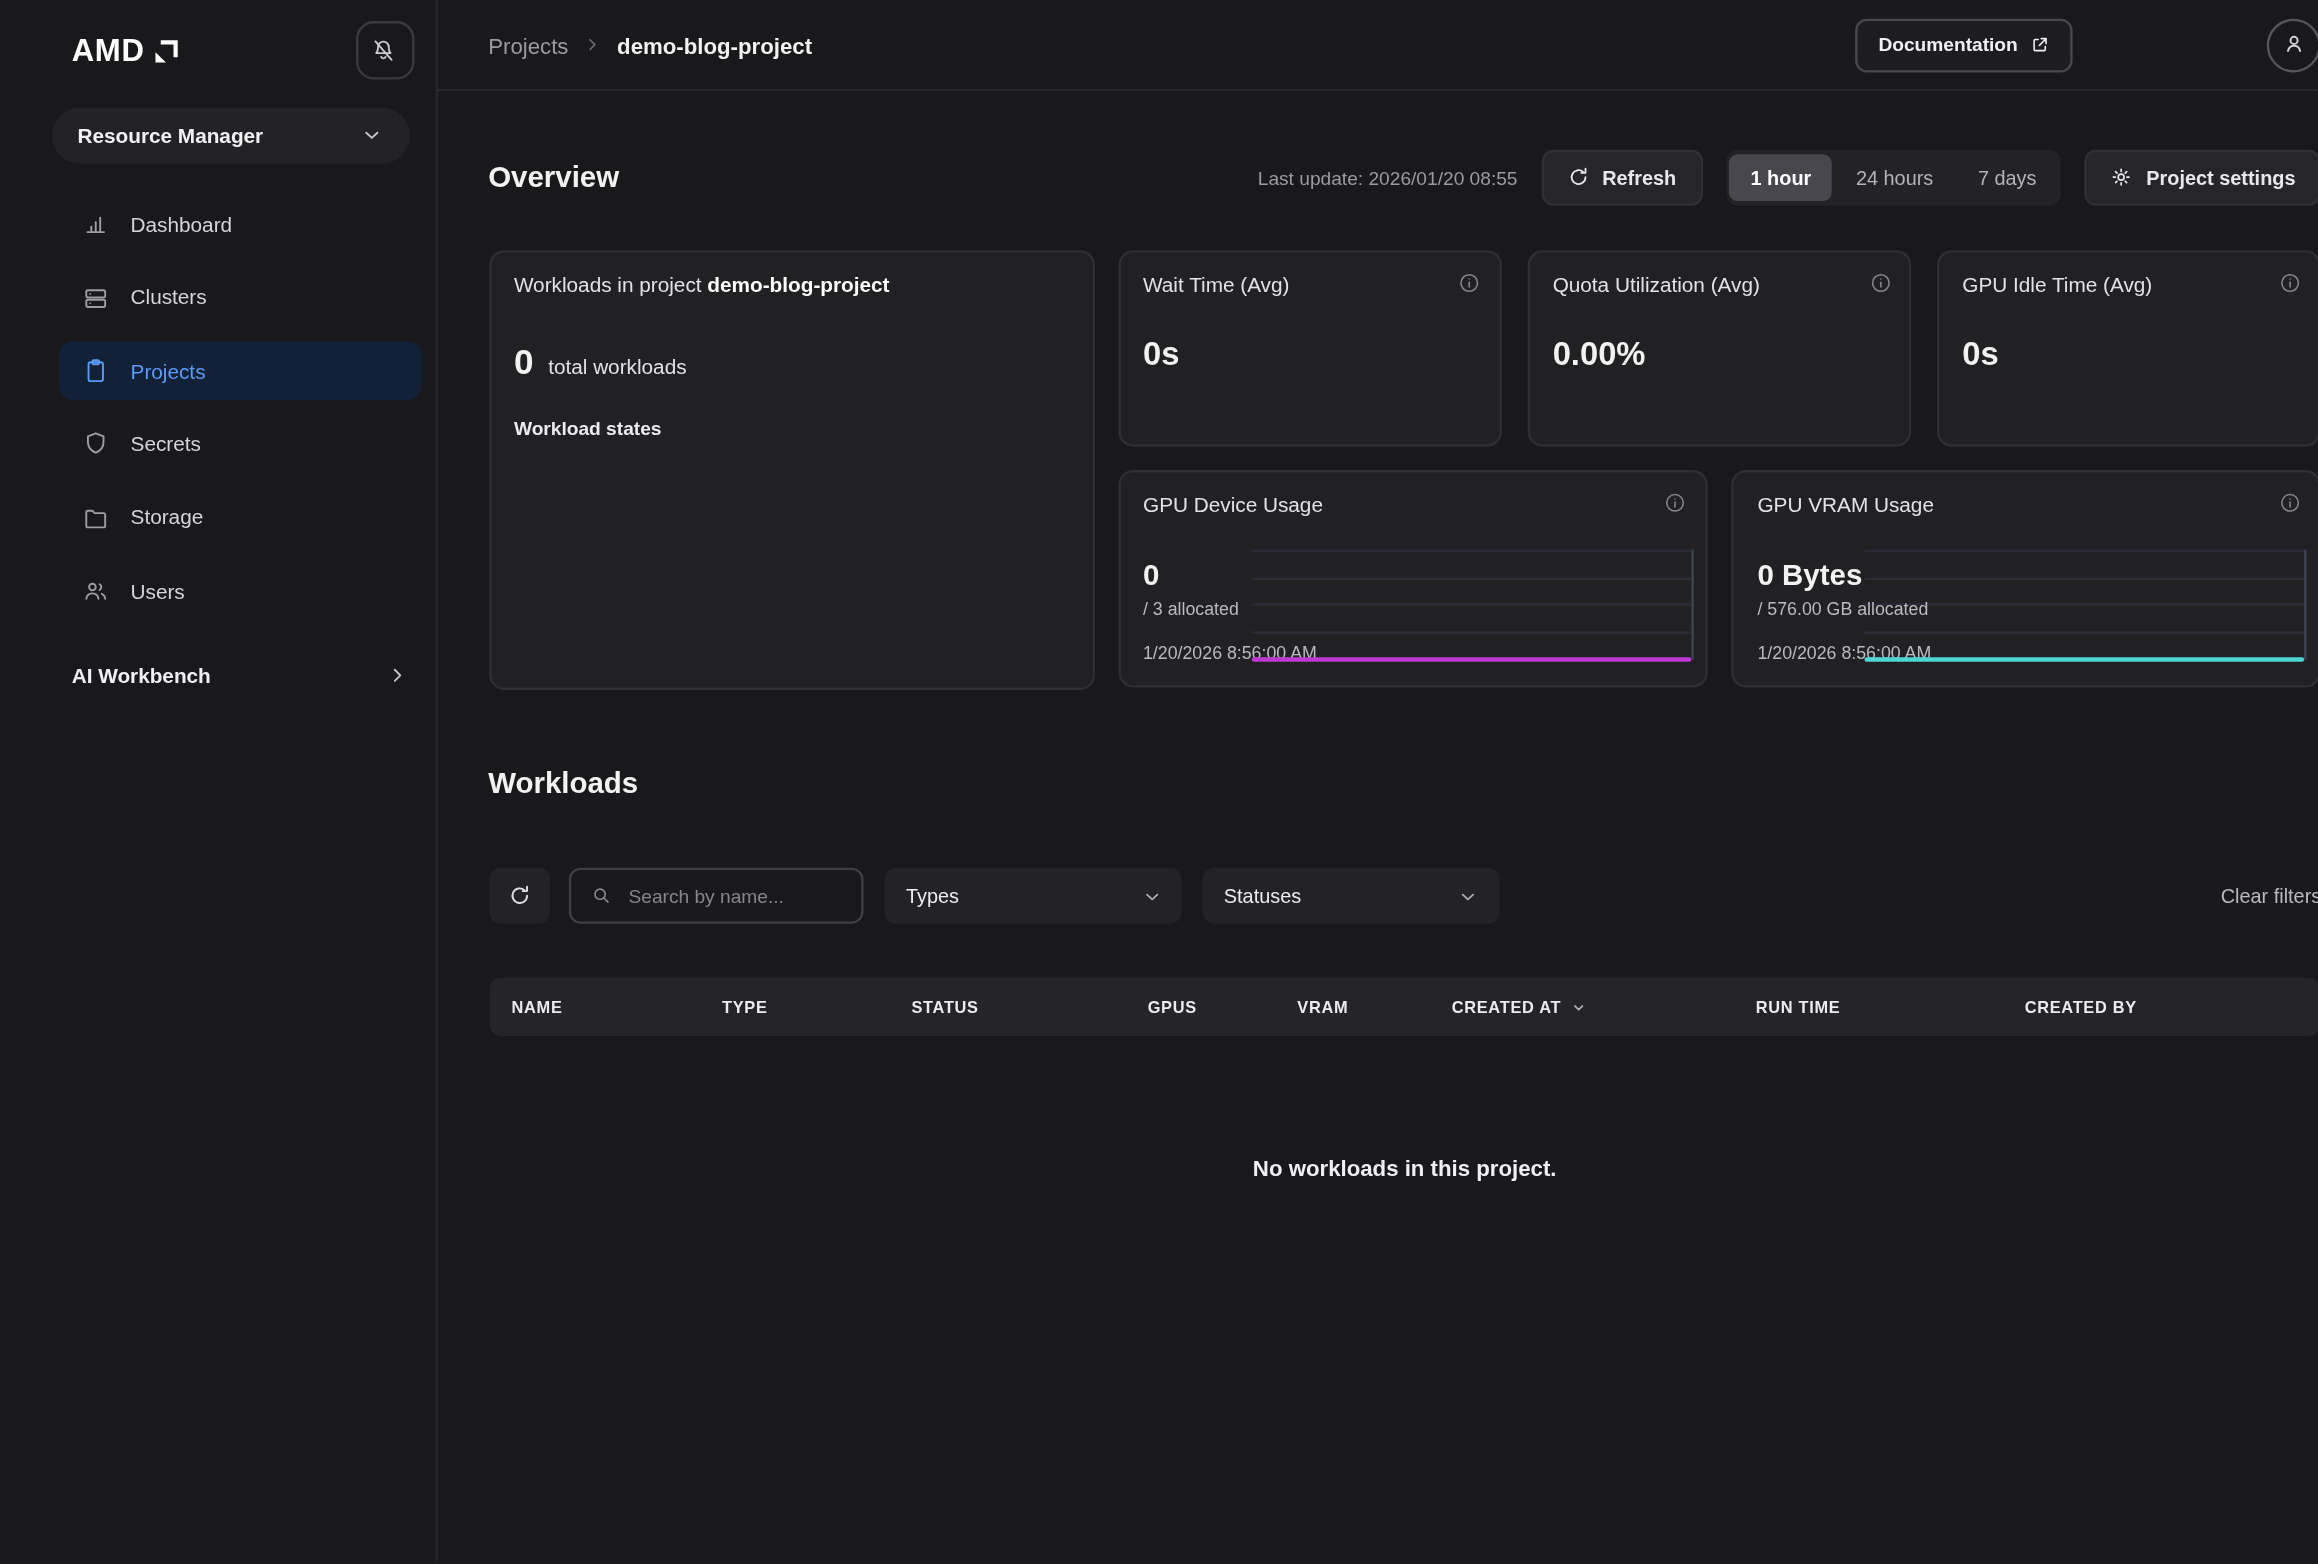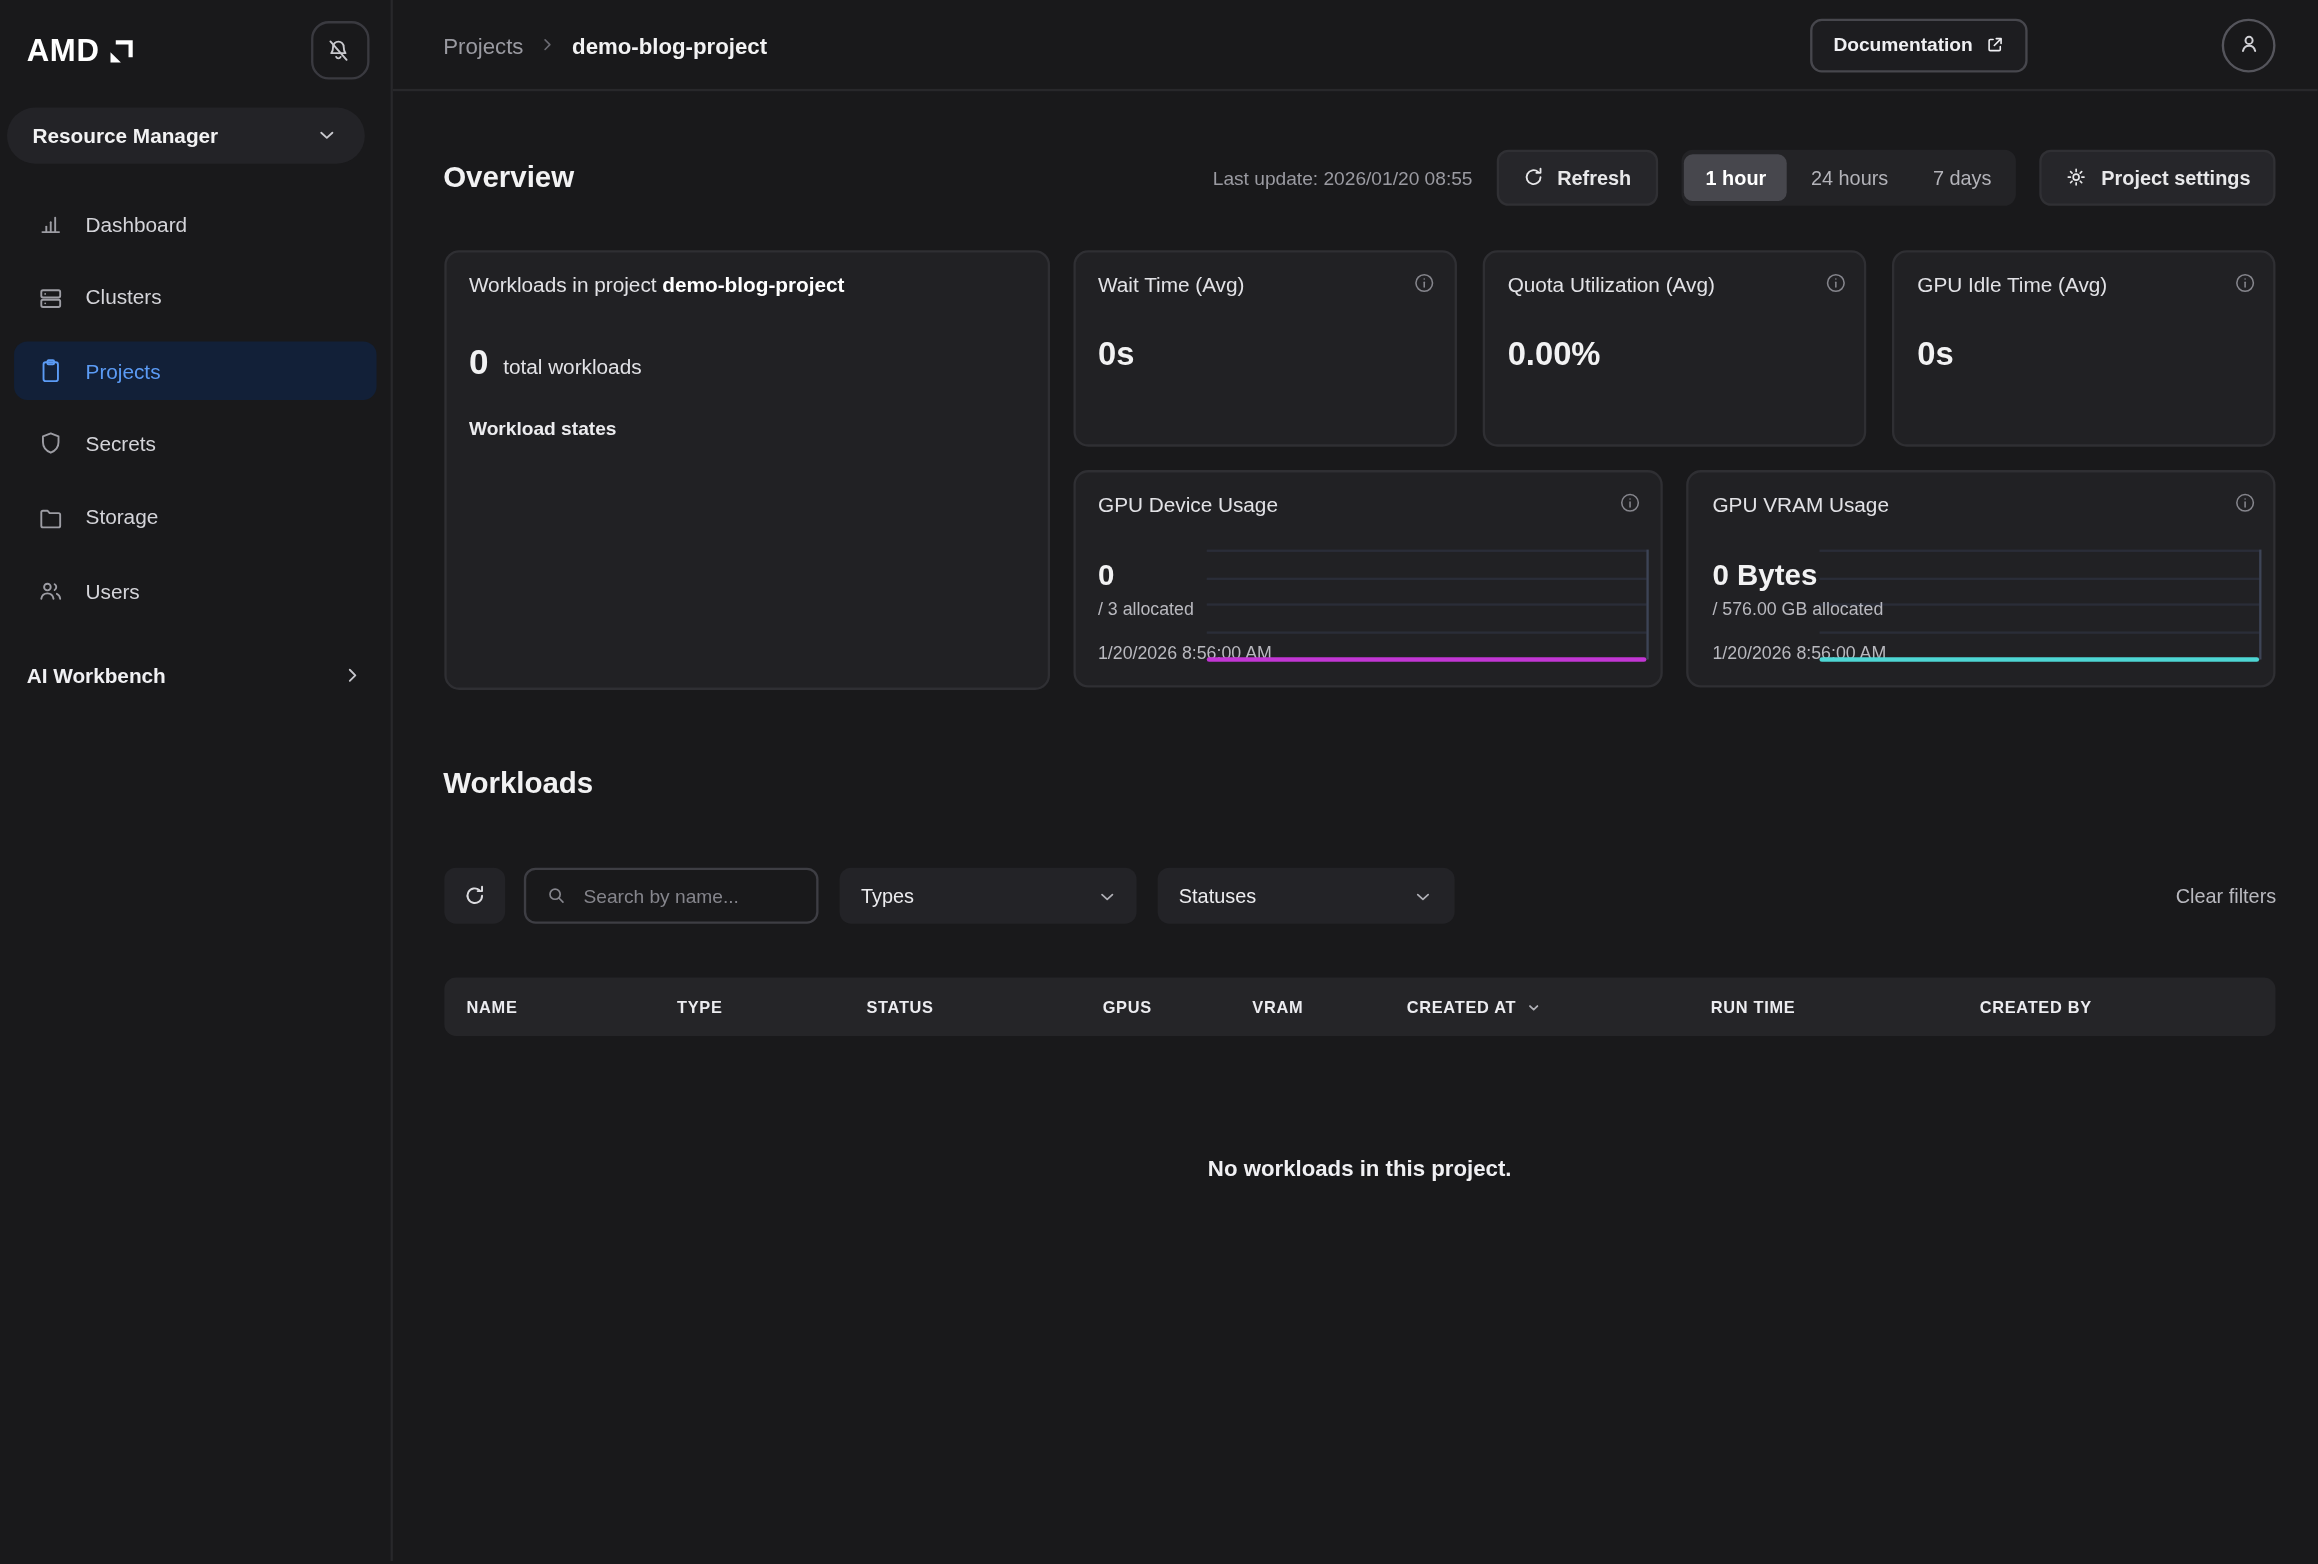--- a/index.html
+++ b/index.html
@@ -1,17 +1,17 @@
 <!DOCTYPE html>
 <html style="font-size:10px"><head>
 <meta charset="utf-8">
 <style>
   html,body{margin:0;padding:0;background:#19191b;}
   *{box-sizing:border-box;}
-  .stage{width:2319px;height:1561px;overflow:hidden;}
+  .stage{width:2319px;height:1561px;overflow:hidden;padding-left:45px;}
   .viewport{
     width:991px;height:669px;
     transform:scale(2.33865);transform-origin:0 0;
     display:flex;background:#19191b;color:#f2f2f3;
     font-family:"Liberation Sans",sans-serif;
     -webkit-font-smoothing:antialiased;
   }
   svg{display:block;}
   
   .sidebar{width:168px;flex:0 0 168px;border-right:0.6px solid #28282b;padding-top:7.6px;display:flex;flex-direction:column;}

